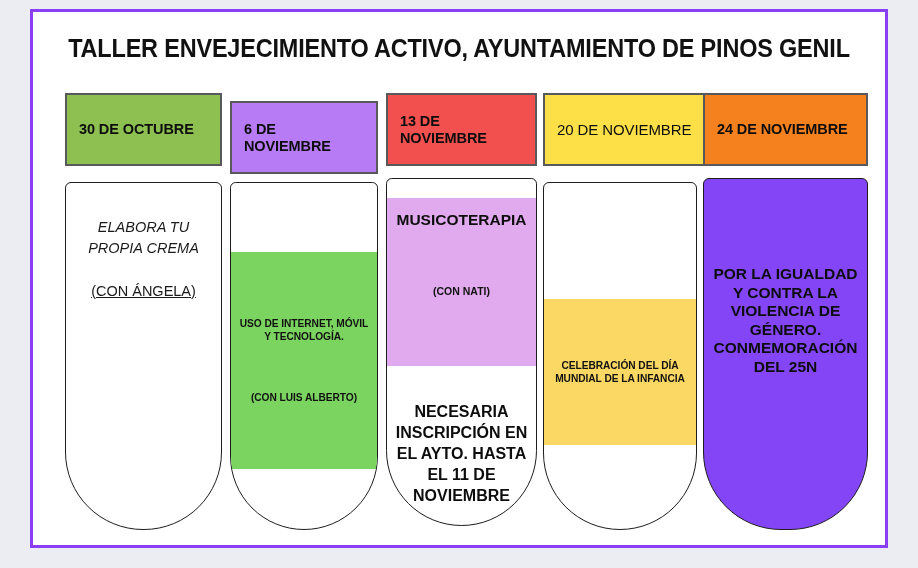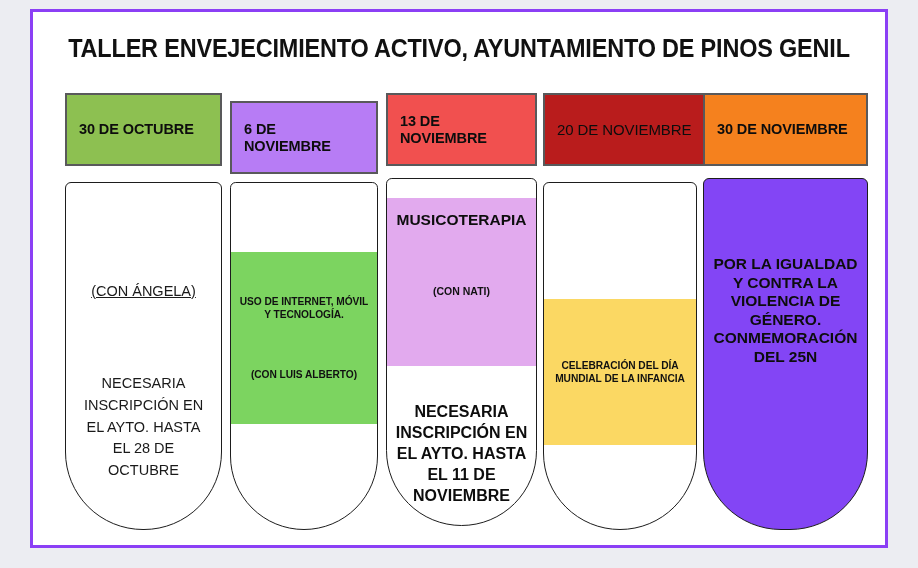--- a/index.html
+++ b/index.html
@@ -91,65 +91,65 @@
 
 <div id="poster">
 
   <div id="title">TALLER ENVEJECIMIENTO ACTIVO, AYUNTAMIENTO DE PINOS GENIL</div>
 
   <div class="column" style="left:32px;width:157px;">
     <div class="head" style="width:157px;height:73px;background:#8dc051;">
       <span class="htext">30 DE OCTUBRE</span>
     </div>
     <div class="tube" style="top:89px;width:157px;height:348px;">
+      <div class="plain t-italic" style="top:34px;">ELABORA TU PROPIA CREMA</div>
       <div class="plain" style="top:98px;">
         <span class="t-underline">(CON ÁNGELA)</span>
       </div>
-      <div class="plain t-reg" style="top:190px;padding:0 12px;">NECESARIA INSCRIPCIÓN EN EL AYTO. HASTA EL 28 DE OCTUBRE</div>
     </div>
   </div>
 
   <div class="column" style="left:197px;width:148px;">
     <div class="head" style="width:148px;height:73px;background:#b77cf5;margin-top:8px;">
       <span class="htext">6 DE NOVIEMBRE</span>
     </div>
     <div class="tube" style="top:89px;width:148px;height:348px;">
-      <div class="band" style="top:69px;height:172px;background:#7cd460;justify-content:center;gap:16px;">
+      <div class="band" style="top:69px;height:217px;background:#7cd460;justify-content:center;gap:16px;">
         <div class="t-sm-bold" style="text-align:center;padding:0 6px;">USO DE INTERNET, MÓVIL Y TECNOLOGÍA.</div>
         <div class="t-sm-bold" style="text-align:center;margin-top:31px;">(CON LUIS ALBERTO)</div>
       </div>
     </div>
   </div>
 
   <div class="column" style="left:353px;width:151px;">
     <div class="head" style="width:151px;height:73px;background:#f1504f;">
       <span class="htext">13 DE NOVIEMBRE</span>
     </div>
     <div class="tube" style="top:85px;width:151px;height:348px;">
       <div class="band" style="top:19px;height:168px;background:#e2aaee;">
         <div class="t-md-bold" style="text-align:center;margin-top:13px;">MUSICOTERAPIA</div>
         <div class="t-nati" style="text-align:center;margin-top:56px;">(CON NATI)</div>
       </div>
       <div class="plain t-bold" style="top:222px;padding:0 2px;">NECESARIA INSCRIPCIÓN EN EL AYTO. HASTA EL 11 DE NOVIEMBRE</div>
     </div>
   </div>
 
   <div class="column" style="left:510px;width:154px;">
-    <div class="head thin" style="width:184px;height:73px;background:#b91c1c;">
+    <div class="head thin" style="width:184px;height:73px;background:#fde047;">
       <span class="htext">20 DE NOVIEMBRE</span>
     </div>
     <div class="tube" style="top:89px;width:154px;height:348px;">
       <div class="band" style="top:116px;height:146px;background:#fbd863;justify-content:center;">
         <div class="t-sm-bold" style="text-align:center;padding:0 6px;">CELEBRACIÓN DEL DÍA MUNDIAL DE LA INFANCIA</div>
       </div>
     </div>
   </div>
 
   <div class="column" style="left:670px;width:165px;">
     <div class="head" style="width:165px;height:73px;background:#f5811e;">
-      <span class="htext">30 DE NOVIEMBRE</span>
+      <span class="htext">24 DE NOVIEMBRE</span>
     </div>
     <div class="tube filled" style="top:85px;width:165px;height:352px;background:#8345f5;">
-      <div class="plain t-big-bold" style="top:76px;padding:0 4px;">POR LA IGUALDAD Y CONTRA LA VIOLENCIA DE GÉNERO. CONMEMORACIÓN DEL 25N</div>
+      <div class="plain t-big-bold" style="top:86px;padding:0 4px;">POR LA IGUALDAD Y CONTRA LA VIOLENCIA DE GÉNERO. CONMEMORACIÓN DEL 25N</div>
     </div>
   </div>
 
 </div>
 
 </body></html>

